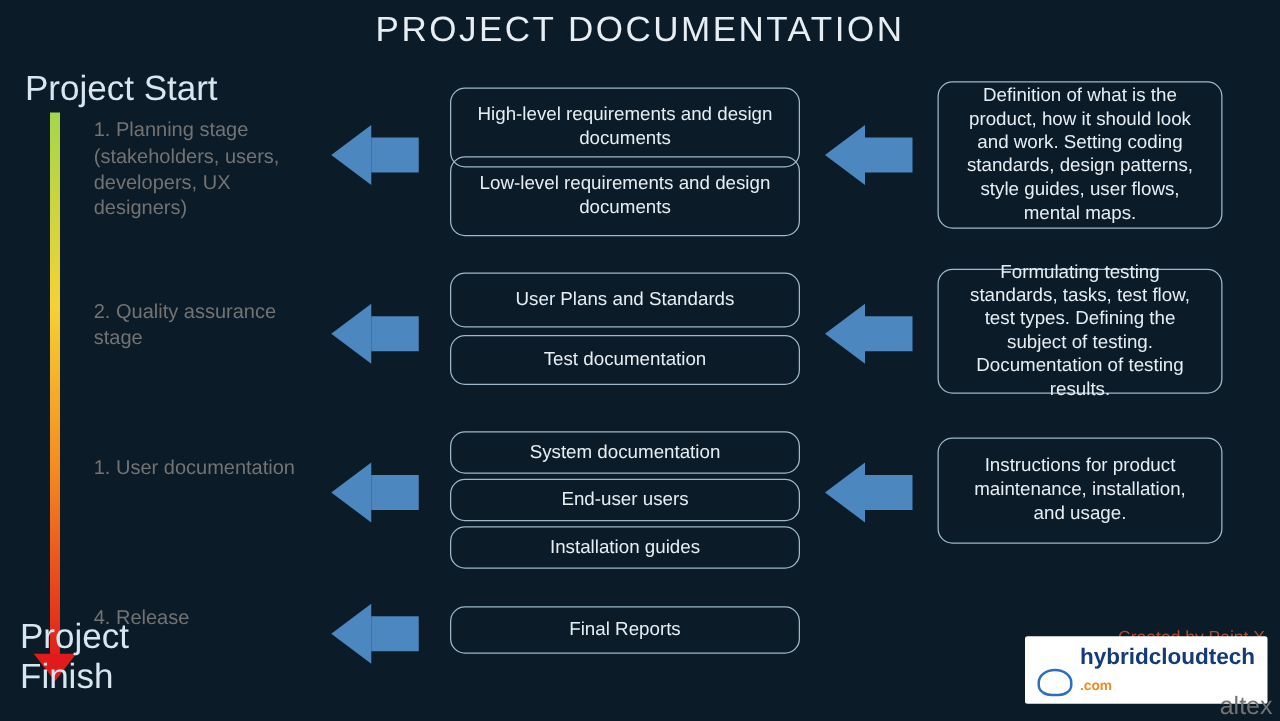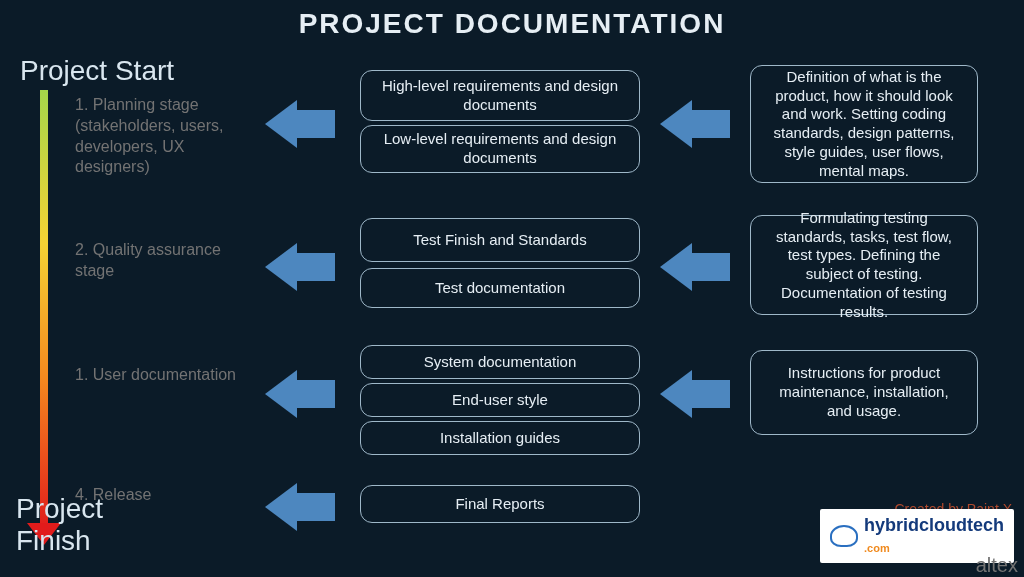--- a/index.html
+++ b/index.html
@@ -9,21 +9,21 @@
     color:#e6eef4;
     font-family:"Segoe UI",Arial,Helvetica,sans-serif;
     overflow:hidden;
     position:relative;
   }
   .title {
     text-align:center;
     font-size:28px;
     letter-spacing:2px;
     padding-top:8px;
-    font-weight:700;
+    font-weight:400;
   }
 
   
   .timeline {
     position:absolute;
     left:20px; top:55px; bottom:20px;
   }
   .tl-start, .tl-finish {
     font-size:28px;
     color:#d9e6ef;
@@ -91,21 +91,21 @@
 
   
   .logo {
     position:absolute;
     right:10px; bottom:14px;
     background:#fff;
     padding:6px 10px;
     font-size:18px;
     border-radius:2px;
     display:flex;
-    align-items:center;
+    align-items:flex-end;
     gap:6px;
     color:#143a7b;
     font-weight:700;
   }
   .logo .cloud {
     width:28px;height:22px;
     border:2px solid #2a6fc0;
     border-radius:50% 50% 40% 40%;
     position:relative;
   }
@@ -146,28 +146,28 @@
   </div>
 <div class="arrow" style="left:265px; top:370px">
     <div class="head"></div>
     <div class="shaft"></div>
   </div>
 <div class="arrow" style="left:265px; top:483px">
     <div class="head"></div>
     <div class="shaft"></div>
   </div>
 
-<div class="box mid-box" style="left:360px; top:70px;  height:51px">High-level requirements and design documents</div>
-<div class="box mid-box" style="left:360px; top:125px; height:48px">Low-level requirements and design documents</div>
+<div class="box mid-box" style="left:360px; top:70px;  height:64px">High-level requirements and design documents</div>
+<div class="box mid-box" style="left:360px; top:125px; height:64px">Low-level requirements and design documents</div>
 
-<div class="box mid-box" style="left:360px; top:218px; height:44px">Test Finish and Standards</div>
+<div class="box mid-box" style="left:360px; top:218px; height:44px">User Plans and Standards</div>
 <div class="box mid-box" style="left:360px; top:268px; height:40px">Test documentation</div>
 
 <div class="box mid-box" style="left:360px; top:345px; height:34px">System documentation</div>
-<div class="box mid-box" style="left:360px; top:383px; height:34px">End-user style</div>
+<div class="box mid-box" style="left:360px; top:383px; height:34px">End-user users</div>
 <div class="box mid-box" style="left:360px; top:421px; height:34px">Installation guides</div>
 
 <div class="box mid-box" style="left:360px; top:485px; height:38px">Final Reports</div>
 
 <div class="arrow" style="left:660px; top:100px">
     <div class="head"></div>
     <div class="shaft"></div>
   </div>
 <div class="arrow" style="left:660px; top:243px">
     <div class="head"></div>

